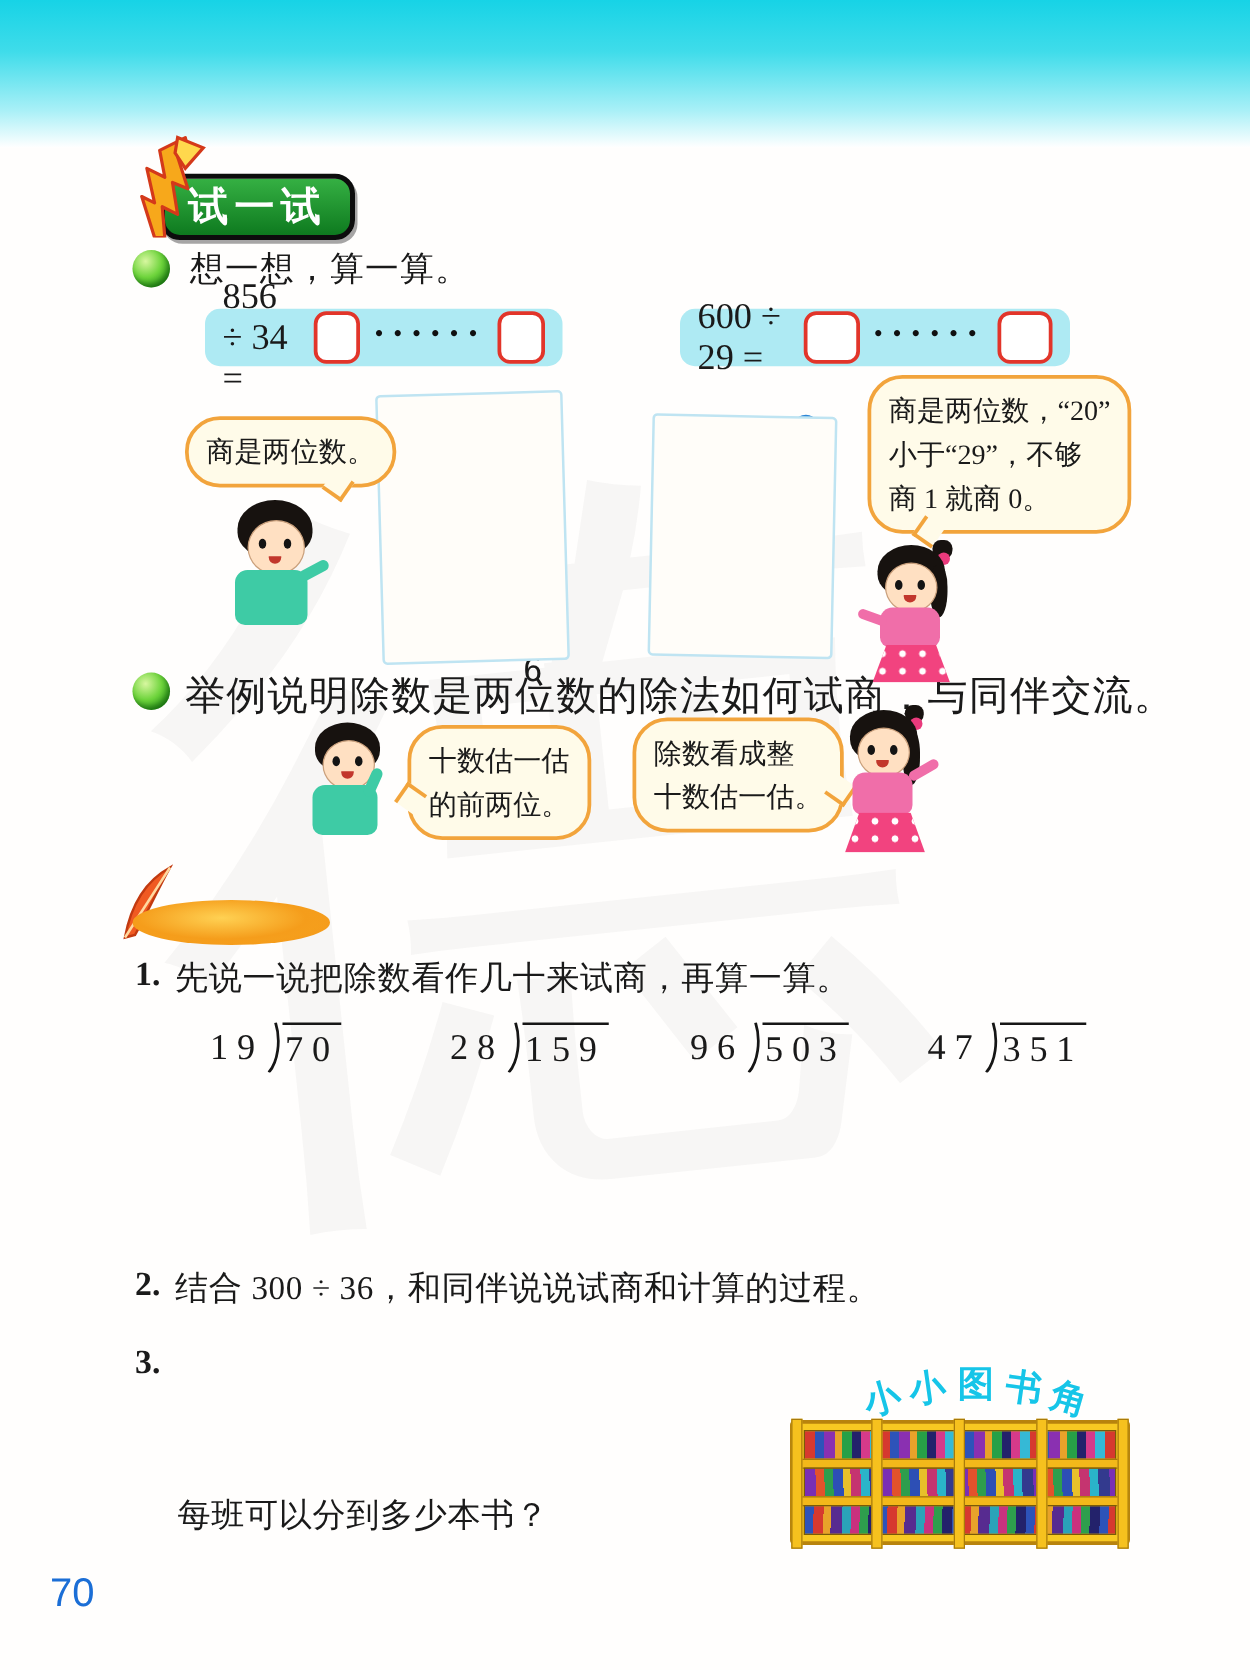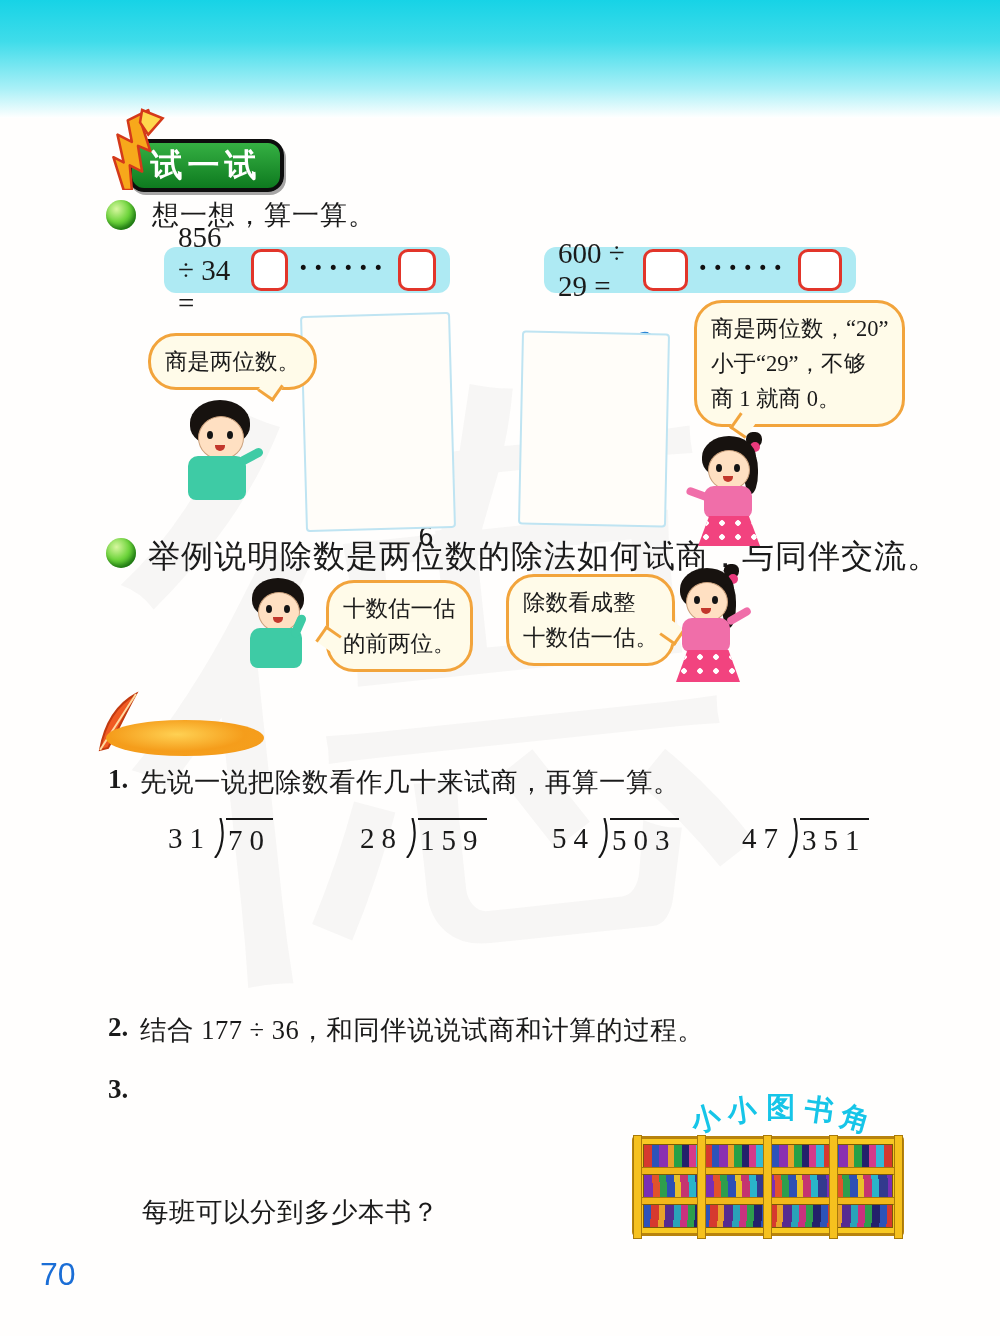--- a/index.html
+++ b/index.html
@@ -244,50 +244,50 @@
       <path d="M8,60 C12,38 22,16 44,4 C34,22 26,40 16,58 Z" fill="#f05a22" stroke="#c23a10" stroke-width="2"></path>
       <path d="M8,60 L44,4" stroke="#ffd9a0" stroke-width="2" fill="none"></path>
     </svg>
     <div class="ellipse"></div>
   </div>
 
   <div class="pnum" style="left:108px;top:764px;">1.</div>
   <div class="ptext" style="left:140px;top:764px;">先说一说把除数看作几十来试商，再算一算。</div>
 
   <div class="ld" style="left:168px;top:818px;">
-    <span class="dvr">31</span>
+    <span class="dvr">19</span>
     <svg class="brk" viewBox="0 0 14 44">
         <path d="M2,44 C10,35 13,16 8,0" stroke="#161616" stroke-width="2.4" fill="none"></path>
       </svg>
     <span class="dvd">70</span>
   </div>
   <div class="ld" style="left:360px;top:818px;">
     <span class="dvr">28</span>
     <svg class="brk" viewBox="0 0 14 44">
         <path d="M2,44 C10,35 13,16 8,0" stroke="#161616" stroke-width="2.4" fill="none"></path>
       </svg>
     <span class="dvd">159</span>
   </div>
   <div class="ld" style="left:552px;top:818px;">
-    <span class="dvr">54</span>
+    <span class="dvr">96</span>
     <svg class="brk" viewBox="0 0 14 44">
         <path d="M2,44 C10,35 13,16 8,0" stroke="#161616" stroke-width="2.4" fill="none"></path>
       </svg>
     <span class="dvd">503</span>
   </div>
   <div class="ld" style="left:742px;top:818px;">
     <span class="dvr">47</span>
     <svg class="brk" viewBox="0 0 14 44">
         <path d="M2,44 C10,35 13,16 8,0" stroke="#161616" stroke-width="2.4" fill="none"></path>
       </svg>
     <span class="dvd">351</span>
   </div>
 
   <div class="pnum" style="left:108px;top:1012px;">2.</div>
-  <div class="ptext" style="left:140px;top:1012px;">结合 177 ÷ 36，和同伴说说试商和计算的过程。</div>
+  <div class="ptext" style="left:140px;top:1012px;">结合 300 ÷ 36，和同伴说说试商和计算的过程。</div>
 
   <div class="pnum" style="left:108px;top:1074px;">3.</div>
   <div class="ptext" style="left:142px;top:1194px;">每班可以分到多少本书？</div>
 
   <div class="lib-label" style="left:688px;top:1088px;">
     <span style="transform:rotate(-16deg) translateY(12px);">小</span>
     <span style="transform:rotate(-8deg) translateY(3px);">小</span>
     <span style="transform:translateY(0);">图</span>
     <span style="transform:rotate(8deg) translateY(3px);">书</span>
     <span style="transform:rotate(16deg) translateY(12px);">角</span>

